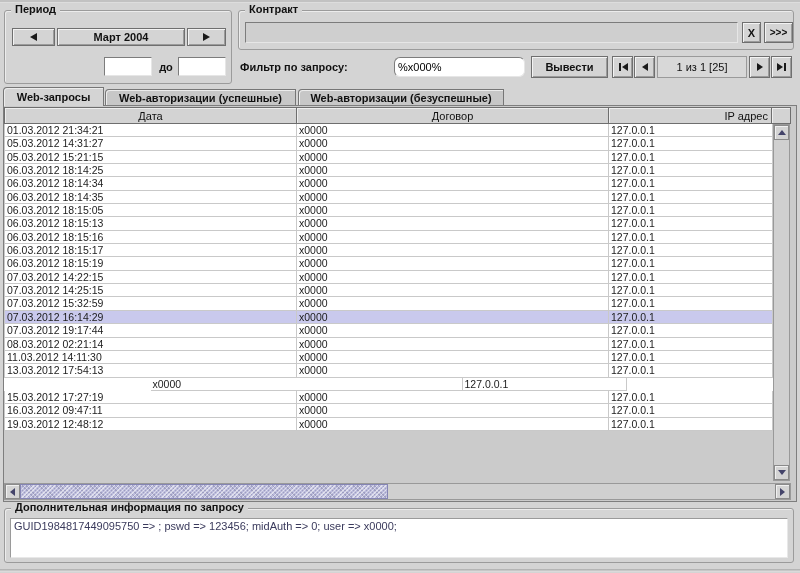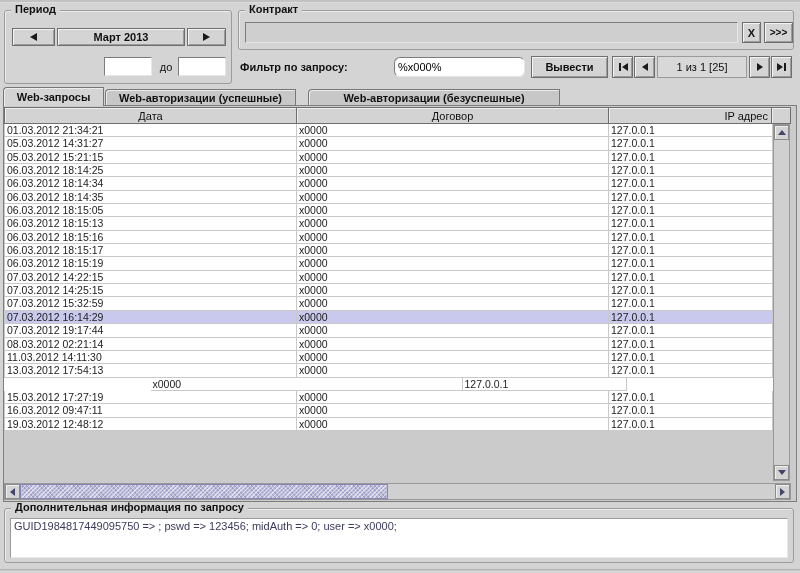--- a/index.html
+++ b/index.html
@@ -32,21 +32,21 @@
 
   
   .period { left:4px; top:10px; width:228px; height:74px; }
   .period .prev  { left:7px;   top:17px; width:43px;  height:18px; }
   .period .month { left:52px;  top:17px; width:128px; height:18px; }
   .period .next  { left:182px; top:17px; width:39px;  height:18px; }
   .period .days-lbl { position:absolute; left:0; top:47px; width:96px; height:18px;
     line-height:18px; text-align:right; font-weight:bold;margin-top:32px; }
   .period .from { left:99px;  top:46px; width:48px; height:19px; }
   .period .to-lbl { position:absolute; left:150px; top:47px; width:22px; height:18px;
-    line-height:18px; text-align:center; font-weight:normal; }
+    line-height:18px; text-align:center; font-weight:bold; }
   .period .to { left:173px; top:46px; width:48px; height:19px; }
 
   
   .contract { left:238px; top:10px; width:556px; height:40px; }
   .contract .cfield { left:6px; top:11px; width:493px; height:21px; }
   .contract .xbtn   { left:503px; top:11px; width:19px; height:21px; }
   .contract .morebtn{ left:525px; top:11px; width:29px; height:21px; font-size:10px; }
 
   
   .filter-lbl { position:absolute; left:240px; top:58px; height:19px; line-height:19px; font-weight:bold; }
@@ -66,21 +66,21 @@
   .mtri.mr { border-left:7px solid #1a1a1a; }
 
   
   .tab { position:absolute; top:89px; height:16px; background:#c7c7c7;
     border:1px solid #767676; border-bottom:none; border-top-left-radius:4px;
     box-shadow:inset 1px 1px 0 #ececec; display:flex; align-items:center;
     justify-content:center; font-weight:bold; z-index:2; }
   .tab.active { top:87px; height:19px; background:#d4d4d4; z-index:4; }
   .tab1 { left:3px;   width:101px; }
   .tab2 { left:105px; width:191px; }
-  .tab3 { left:308px; width:252px; }
+  .tab3 { left:298px; width:206px; }
 
   
   .panel { position:absolute; left:3px; top:105px; width:794px; height:397px;
     border:1px solid #7e7e7e; background:#cbcbcb; z-index:3; }
   .thead { position:absolute; left:0; top:1px; width:787px; height:17px; display:flex;
     border:1px solid #6e6e6e; }
   .th { background:#d3d3d3; box-shadow:inset 1px 1px 0 #eeeeee; border-right:1px solid #6e6e6e;
     display:flex; align-items:center; justify-content:center; font-size:11px; height:15px; }
   .th.hc1 { width:292px; } .th.hc2 { width:312px; }
   .th.hc3 { width:163px; justify-content:flex-end; padding-right:3px; }
@@ -130,21 +130,21 @@
 <body>
 
 <div class="app">
   <div class="top-strip"></div>
 
   <div class="groupbox period">
     <span class="legend">Период</span>
     <button class="btn prev">
       <span class="mtri ml"></span>
     </button>
-    <button class="btn month">Март 2013</button>
+    <button class="btn month">Март 2004</button>
     <button class="btn next">
       <span class="mtri mr"></span>
     </button>
     <span class="days-lbl">дни: с</span>
     <input class="tfield from" value="" style="">
     <span class="to-lbl">до</span>
     <input class="tfield to" value="" style="">
   </div>
 
   <div class="groupbox contract">

